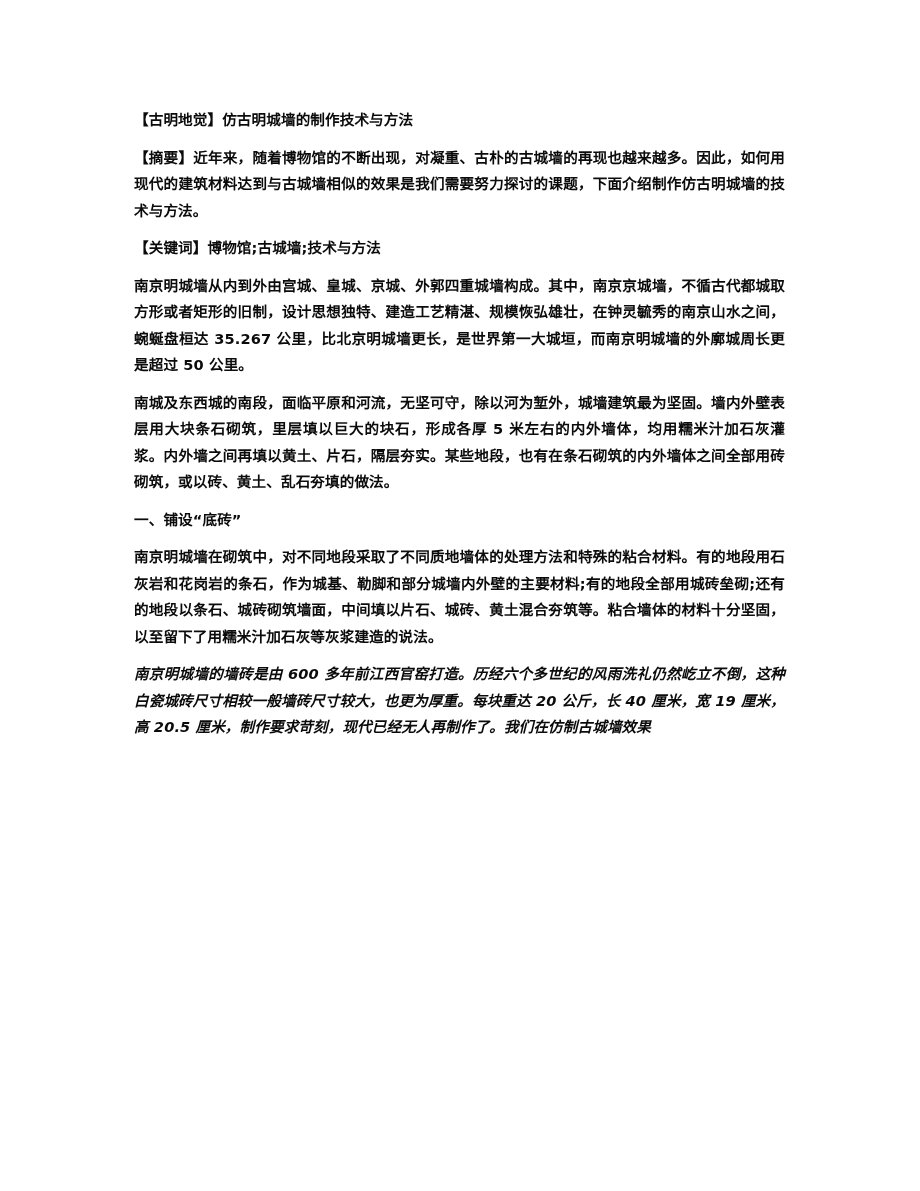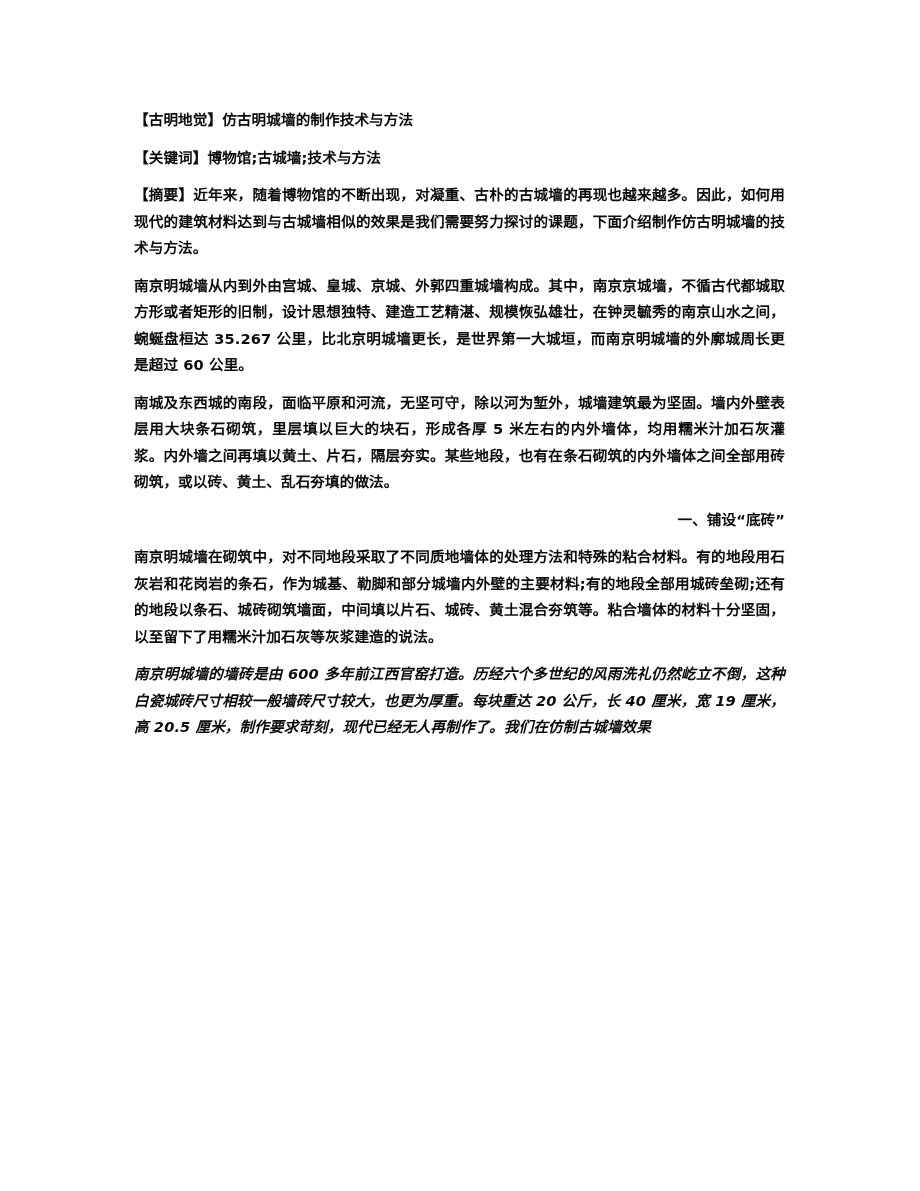--- a/index.html
+++ b/index.html
@@ -48,36 +48,36 @@
   .para:last-child {
     margin-bottom: 0;
     font-style: italic;
   }
   .section-heading {
     font-size: 14.6px;
     line-height: 26.5px;
     font-weight: 700;
     letter-spacing: 0.1px;
     margin: 0 0 11px 0;
-    text-align: right;
+    text-align: left;
   }
 </style>
 </head>
 <body>
 
 <div class="page">
   <div class="doc-body">
 
     <p class="doc-title">【古明地觉】仿古明城墙的制作技术与方法</p>
 
+    <p class="para">【摘要】近年来，随着博物馆的不断出现，对凝重、古朴的古城墙的再现也越来越多。因此，如何用现代的建筑材料达到与古城墙相似的效果是我们需要努力探讨的课题，下面介绍制作仿古明城墙的技术与方法。</p>
+
     <p class="para">【关键词】博物馆;古城墙;技术与方法</p>
 
-    <p class="para">【摘要】近年来，随着博物馆的不断出现，对凝重、古朴的古城墙的再现也越来越多。因此，如何用现代的建筑材料达到与古城墙相似的效果是我们需要努力探讨的课题，下面介绍制作仿古明城墙的技术与方法。</p>
-
-    <p class="para">南京明城墙从内到外由宫城、皇城、京城、外郭四重城墙构成。其中，南京京城墙，不循古代都城取方形或者矩形的旧制，设计思想独特、建造工艺精湛、规模恢弘雄壮，在钟灵毓秀的南京山水之间，蜿蜒盘桓达 35.267 公里，比北京明城墙更长，是世界第一大城垣，而南京明城墙的外廓城周长更是超过 60 公里。</p>
+    <p class="para">南京明城墙从内到外由宫城、皇城、京城、外郭四重城墙构成。其中，南京京城墙，不循古代都城取方形或者矩形的旧制，设计思想独特、建造工艺精湛、规模恢弘雄壮，在钟灵毓秀的南京山水之间，蜿蜒盘桓达 35.267 公里，比北京明城墙更长，是世界第一大城垣，而南京明城墙的外廓城周长更是超过 50 公里。</p>
 
 
 
     <p class="para">南城及东西城的南段，面临平原和河流，无坚可守，除以河为堑外，城墙建筑最为坚固。墙内外壁表层用大块条石砌筑，里层填以巨大的块石，形成各厚 5 米左右的内外墙体，均用糯米汁加石灰灌浆。内外墙之间再填以黄土、片石，隔层夯实。某些地段，也有在条石砌筑的内外墙体之间全部用砖砌筑，或以砖、黄土、乱石夯填的做法。</p>
 
 
     <p class="section-heading">一、铺设“底砖”</p>
 
     <p class="para">南京明城墙在砌筑中，对不同地段采取了不同质地墙体的处理方法和特殊的粘合材料。有的地段用石灰岩和花岗岩的条石，作为城基、勒脚和部分城墙内外壁的主要材料;有的地段全部用城砖垒砌;还有的地段以条石、城砖砌筑墙面，中间填以片石、城砖、黄土混合夯筑等。粘合墙体的材料十分坚固，以至留下了用糯米汁加石灰等灰浆建造的说法。</p>
 

